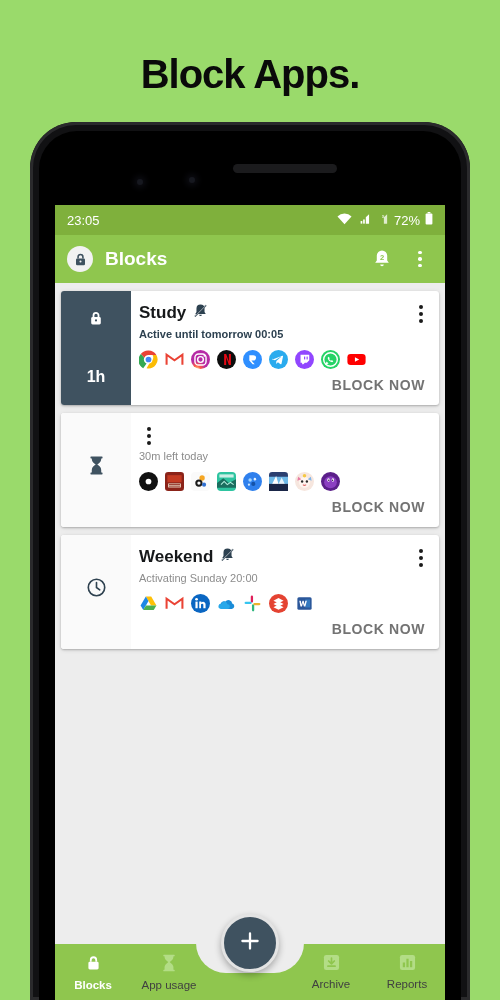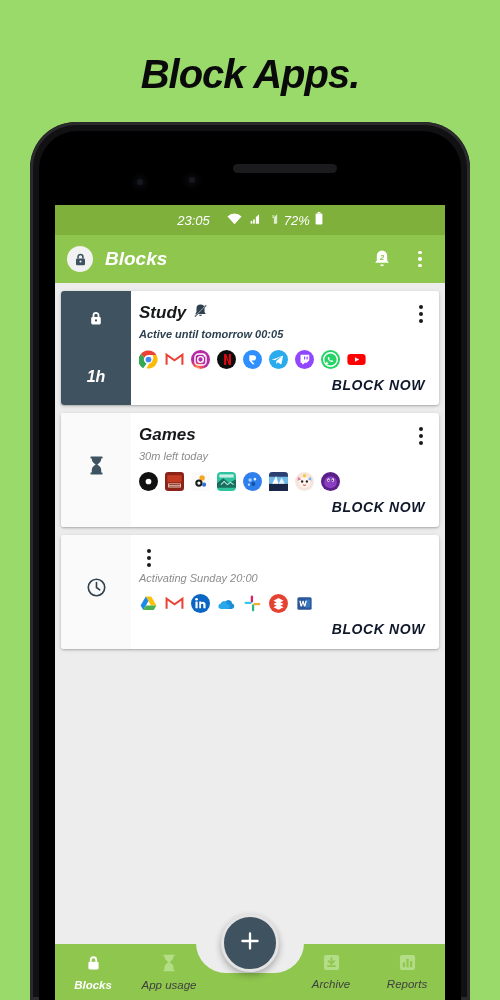--- a/index.html
+++ b/index.html
@@ -2,21 +2,21 @@
 <html><head>
 <meta charset="utf-8">
 <style>
   * { box-sizing: border-box; margin: 0; padding: 0; }
   html, body {
     width: 500px; height: 1000px;
     font-family: "Liberation Sans", sans-serif;
     background: #9ada6b;
     overflow: hidden;
   }
-  .page { position: relative; width: 424px; height: 1000px; background: #9ada6b; font-style: italic; }
+  .page { position: relative; width: 424px; height: 1000px; background: #9ada6b; }
 
   
   .headline {
     position: absolute; top: 52px; left: 0; width: 500px;
     text-align: center;
     font-size: 40px; font-weight: bold; letter-spacing: -1px;
     color: #0a0a0a;
   }
 
   
@@ -48,22 +48,22 @@
   .screen {
     position: absolute; left: 16px; top: 74px;
     width: 390px; height: 795px;
     background: #ededed;
     overflow: hidden;
   }
 
   
   .statusbar {
     height: 30px; background: #7fb03c; color: #fff;
-    display: flex; align-items: center; justify-content: center;
-    padding: 0 27px; font-size: 13px; gap: 17px;
+    display: flex; align-items: center; justify-content: space-between;
+    padding: 0 12px; font-size: 13px; gap: 17px;
   }
   .status-right { display: flex; align-items: center; gap: 5px; }
   .ic { display: inline-block; }
 
   
   .appbar {
     height: 48px; background: #8fc64e;
     display: flex; align-items: center; padding: 0 12px; gap: 12px;
   }
   .app-logo {
@@ -97,21 +97,21 @@
     font-size: 17px; font-weight: bold; color: #16181a;
     display: flex; align-items: center; gap: 7px; flex: 1;
   }
   .card-menu { padding: 2px 4px 2px 8px; cursor: pointer; }
   .card-sub { margin-top: 3px; font-size: 11px; }
   .card-sub.active { color: #2d4150; font-weight: bold; }
   .card-sub.muted { color: #8c8c8c; }
   .app-row { margin-top: 10px; display: flex; align-items: center; gap: 7px; flex-wrap: nowrap; }
   .appicon { width: 19px; height: 19px; flex: 0 0 19px; }
   .block-now {
-    text-align: right; color: #0f172a; font-size: 14px; font-weight: bold;
+    text-align: right; color: #737373; font-size: 14px; font-weight: bold;
     letter-spacing: .6px; padding: 8px 2px 6px 0; cursor: pointer;
   }
 
   
   .bottomnav {
     position: absolute; left: 0; bottom: 0; width: 390px; height: 56px;
     background: #8fc64e; display: flex; align-items: center;
   }
   .nav-notch {
     position: absolute; left: 50%; top: -1px; transform: translateX(-50%);
@@ -325,23 +325,20 @@
                 <svg width="17" height="19" viewBox="0 0 18 20">
                   <path d="M4 1.5h10v1.6c0 2.4-1.6 4-3.4 5.3l-.8.6.8.6c1.8 1.3 3.4 2.9 3.4 5.3v3.6H4v-3.6c0-2.4 1.6-4 3.4-5.3l.8-.6-.8-.6C5.6 7.1 4 5.5 4 3.1Z" fill="#3f5260"></path>
                   <rect x="2.6" y="0.6" width="12.8" height="1.9" rx="0.6" fill="#3f5260"></rect>
                   <rect x="2.6" y="17.5" width="12.8" height="1.9" rx="0.6" fill="#3f5260"></rect>
                 </svg>
               </span>
               <span class="side-dur"></span>
             </div>
             <div class="card-body">
               <div class="card-head">
-                <span class="card-title">
-                  <span>Games</span>
-                </span>
                 <span class="card-menu">
                   <span class="dots dark">
                       <i></i>
                       <i></i>
                       <i></i>
                     </span>
                 </span>
               </div>
               <div class="card-sub muted">30m left today</div>
               <div class="app-row">
@@ -427,20 +424,31 @@
               <span>
                 <svg width="21" height="21" viewBox="0 0 22 22">
                   <circle cx="11" cy="11" r="8.6" fill="none" stroke="#2f4250" stroke-width="1.7"></circle>
                   <path d="M11 5.8V11l3.4 2.4" stroke="#2f4250" stroke-width="1.7" fill="none" stroke-linecap="round"></path>
                 </svg>
               </span>
               <span class="side-dur"></span>
             </div>
             <div class="card-body">
               <div class="card-head">
+                <span class="card-title">
+                  <span>Weekend</span>
+                  <span>
+                    <svg width="15" height="15" viewBox="0 0 16 16">
+                      <path d="M8 1.5a4.3 4.3 0 0 1 4.3 4.3v3.8l1.3 2H2.4l1.3-2V5.8A4.3 4.3 0 0 1 8 1.5Z" fill="#2d4150"></path>
+                      <path d="M6.6 12.4a1.4 1.4 0 0 0 2.8 0Z" fill="#2d4150"></path>
+                      <line x1="2" y1="14.3" x2="14" y2="2.3" stroke="#2d4150" stroke-width="1.5"></line>
+                      <line x1="2" y1="14.3" x2="14" y2="2.3" stroke="#fff" stroke-width="0.6"></line>
+                    </svg>
+                  </span>
+                </span>
                 <span class="card-menu">
                   <span class="dots dark">
                       <i></i>
                       <i></i>
                       <i></i>
                     </span>
                 </span>
               </div>
               <div class="card-sub muted">Activating Sunday 20:00</div>
               <div class="app-row">

